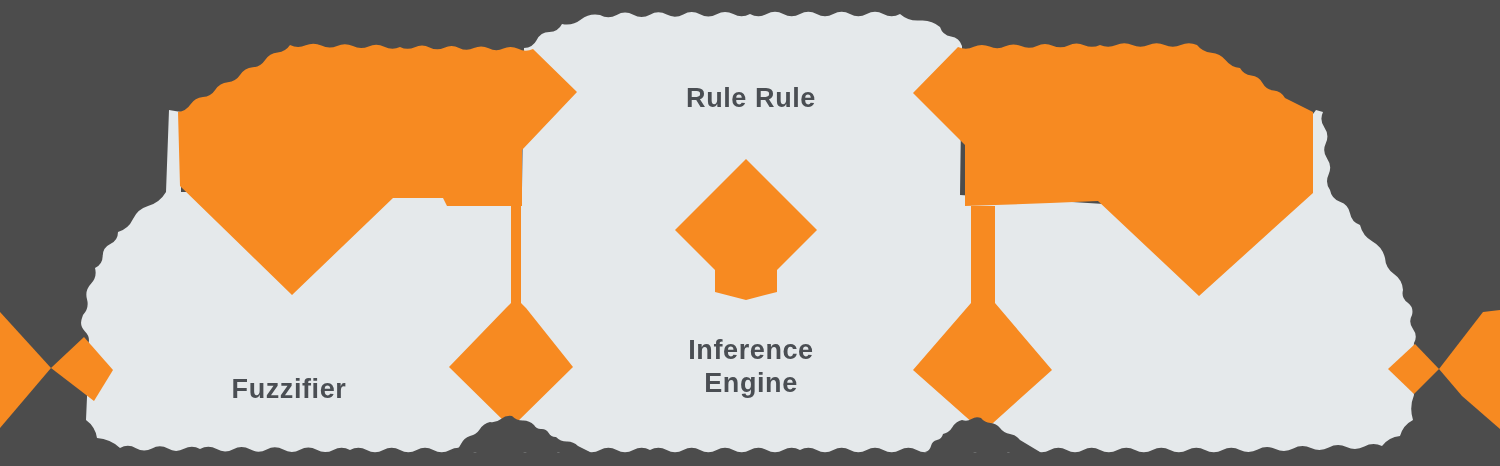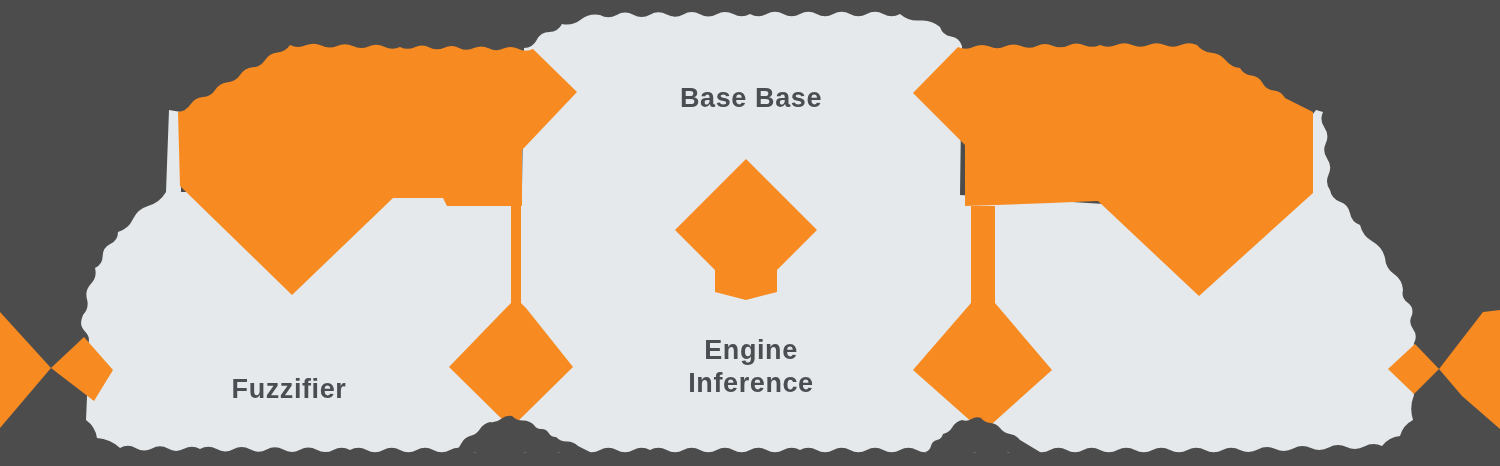--- a/index.html
+++ b/index.html
@@ -25,20 +25,20 @@
       <path d="M0,312L51,368L0,428L0,312Z" fill="#F78A21"></path>
       <path d="M51,368L84,337L113,370L94,401L51,368Z" fill="#F78A21"></path>
       <path d="M1388,369L1415,344L1439,369L1414,394L1388,369Z" fill="#F78A21"></path>
       <path d="M1439,369L1483,312L1500,310L1500,429L1462,396L1439,369Z" fill="#F78A21"></path>
       <path d="M452,452Q458.2,449.9 461.0,444.0Q463.8,438.1 470.0,436.0Q476.4,434.5 480.0,429.0Q483.6,423.5 490.0,422.0Q496.2,422.9 501.0,419.0Q505.8,415.1 512.0,416.0Q516.6,420.6 523.0,420.5Q529.4,420.4 534.0,425.0Q536.5,429.2 541.3,429.0Q546.2,428.8 548.7,433.0Q551.1,437.2 556.0,437.0Q560.6,441.6 567.0,441.5Q573.4,441.4 578.0,446.0L590,452L452,452Z" fill="#4C4C4C"></path>
       <path d="M925,452Q929.8,450.8 931.0,446.0Q932.2,441.2 937.0,440.0Q941.8,438.8 943.0,434.0Q949.2,432.5 952.5,427.0Q955.8,421.5 962.0,420.0Q967.0,422.0 971.5,419.0Q976.0,416.0 981.0,418.0Q984.6,422.7 990.5,423.0Q996.4,423.3 1000.0,428.0Q1003.7,433.1 1010.0,434.0Q1016.3,434.9 1020.0,440.0L1040,452L925,452Z" fill="#4C4C4C"></path>
     </svg>
 
   <div class="blk-label" style="left: 289px; top: 369px; color: rgb(74, 78, 83); margin-top: 20px;">Fuzzifier</div>
 
-  <div class="blk-label" style="left: 751px; top: 98px; color: rgb(74, 78, 83);">Base Base</div>
+  <div class="blk-label" style="left: 751px; top: 98px; color: rgb(74, 78, 83);">Rule Rule</div>
 
   <div class="blk-label" style="left: 751px; top: 367px; color: rgb(74, 78, 83);">
+    <div>Inference</div>
     <div>Engine</div>
-    <div>Inference</div>
   </div>
 
 </div>
 
 </body></html>

